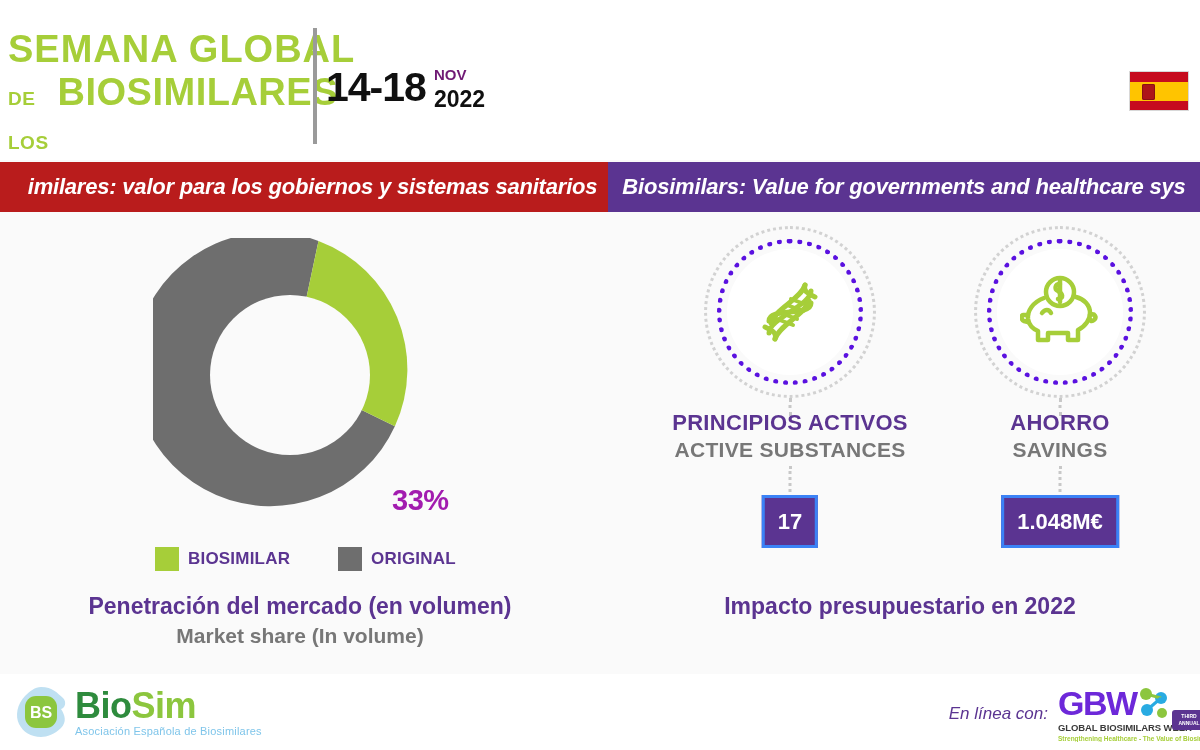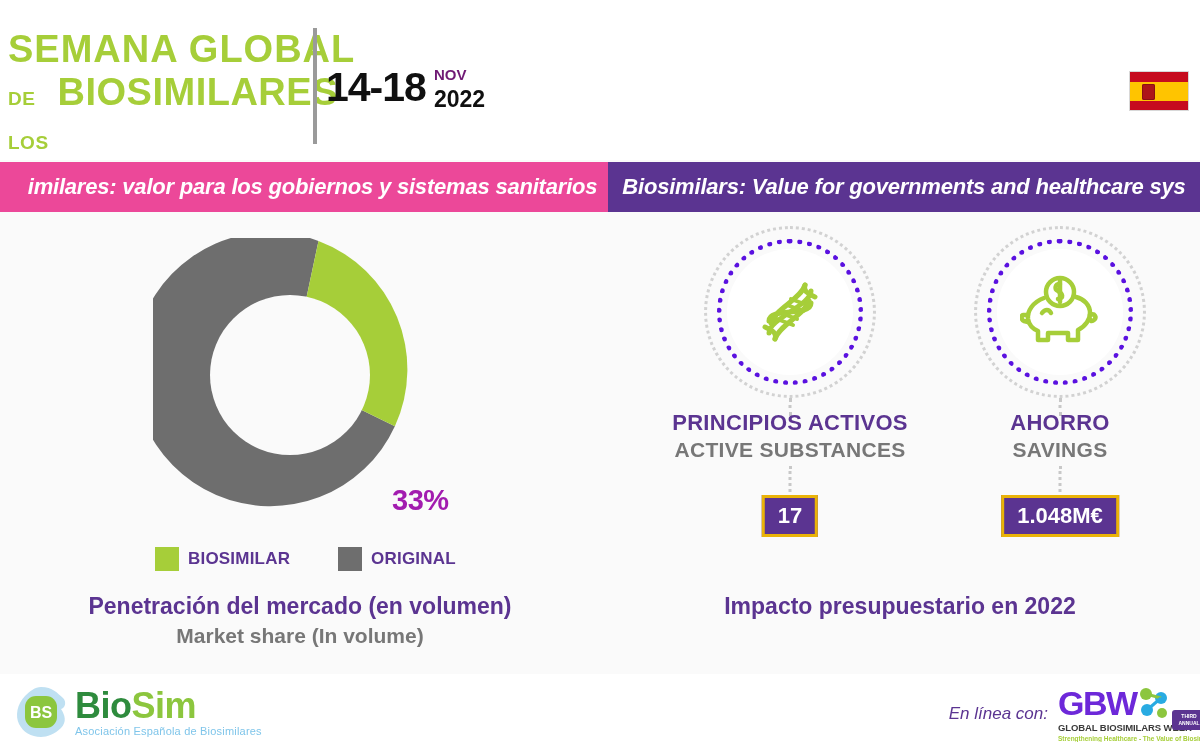--- a/index.html
+++ b/index.html
@@ -58,21 +58,21 @@
 
   
   .banner-row{
     position:absolute; left:0; top:162px; width:1200px; height:50px;
     display:flex;
   }
   .banner{
     height:50px; display:flex; align-items:center; overflow:hidden;
     white-space:nowrap;
   }
-  .banner-es{ width:624px; background:#ec4899; justify-content:flex-end;padding-left:41px; }
+  .banner-es{ width:624px; background:#b91c1c; justify-content:flex-end;padding-left:41px; }
   .banner-en{ width:608px; background:#5B3491; justify-content:flex-start; }
   .banner-txt{
     color:#ffffff; font-size:22px; font-style:italic; font-weight:bold;
     letter-spacing:-.2px;
   }
   .banner-es .banner-txt{ margin-right:11px; }
   .banner-en .banner-txt{ margin-left:14px; }
 
   
   .content{
@@ -142,24 +142,24 @@
   .stat-label-es{
     position:absolute; top:198px; width:100%; text-align:center;
     font-size:22px; font-weight:bold; color:#5B3491; letter-spacing:.3px;
   }
   .stat-label-en{
     position:absolute; top:226px; width:100%; text-align:center;
     font-size:21px; font-weight:bold; color:#777777; letter-spacing:.3px;
   }
   .value-box{
     position:absolute; top:283px; left:50%; transform:translateX(-50%);
-    background:#5B3491; border:3px solid #eab308;
+    background:#5B3491; border:3px solid #3b82f6;
     color:#ffffff; font-size:22px; font-weight:bold;
     display:flex; align-items:center; justify-content:center;
-    height:42px; padding:0 13px; white-space:nowrap;
+    height:53px; padding:0 13px; white-space:nowrap;
   }
 
   .stats-cap-es{ top:381px; }
   .stats-cap-en{ top:412px; }
 
   
   .footer{
     position:absolute; left:0; top:674px; width:1200px; height:76px;
     background:#ffffff;
   }

